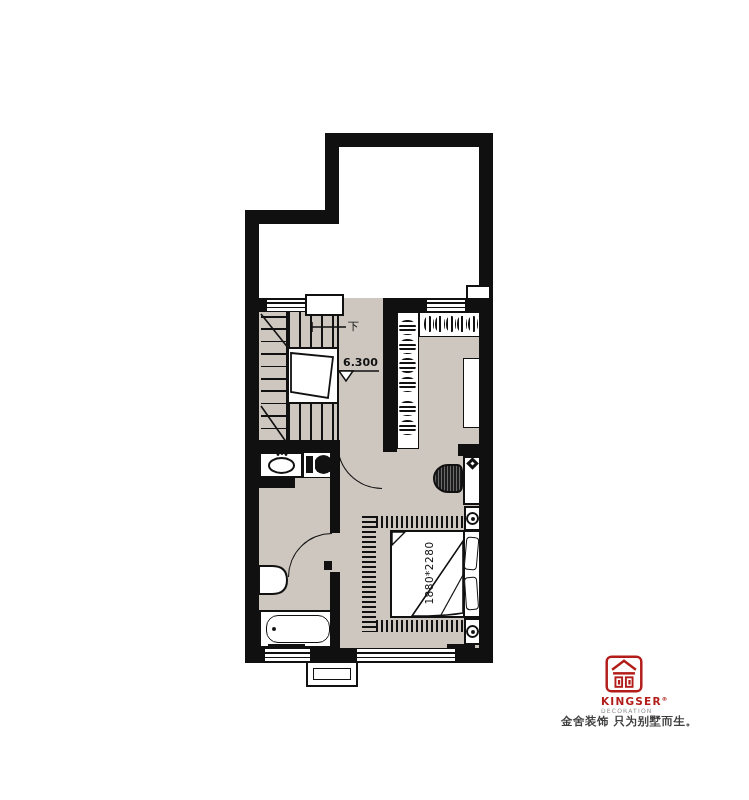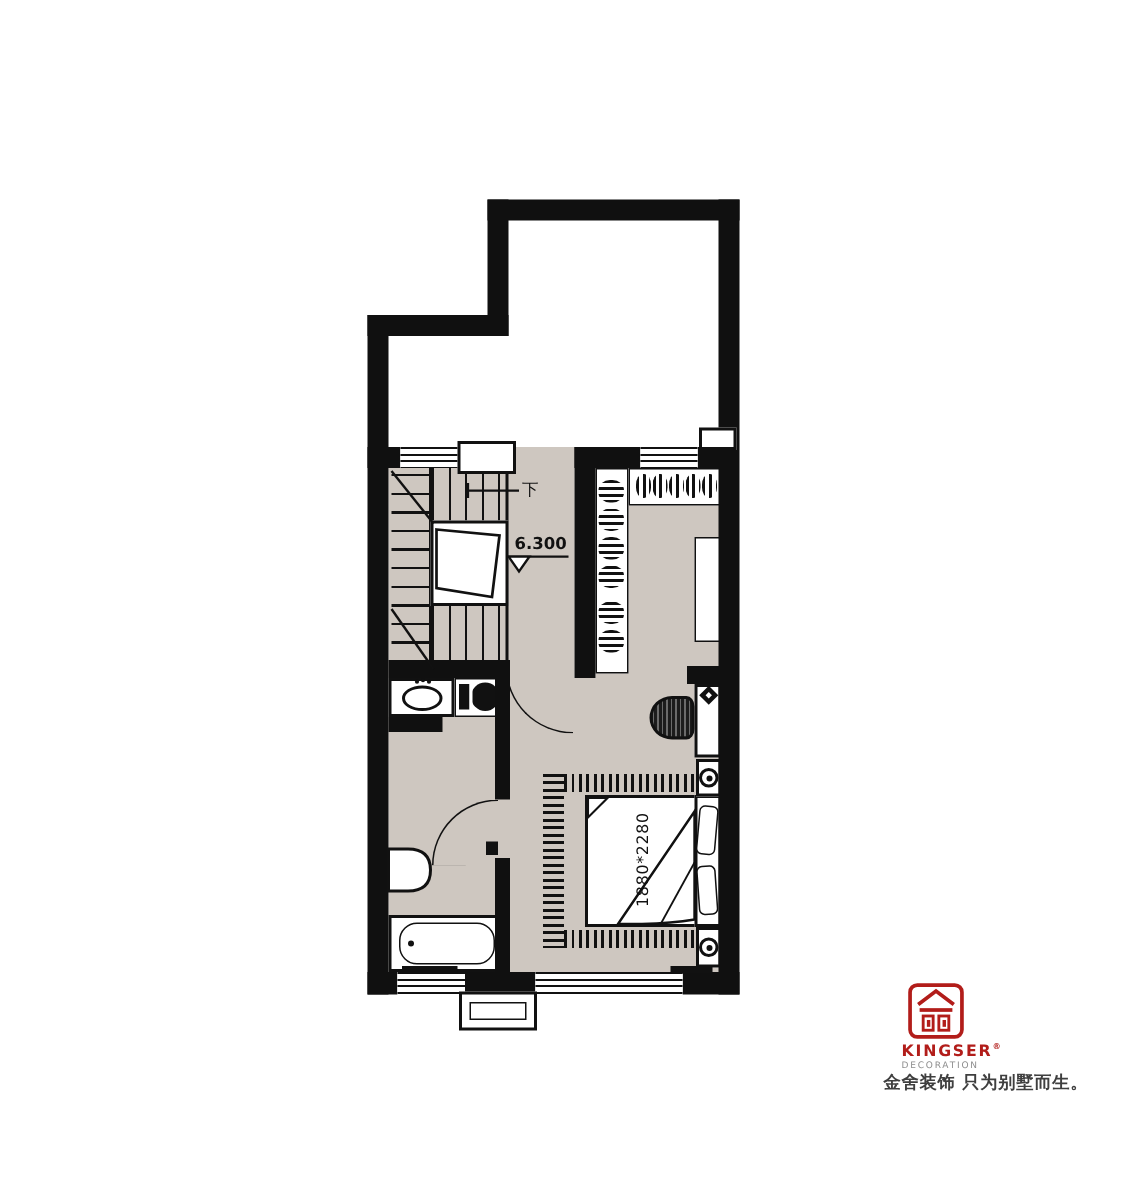--- a/index.html
+++ b/index.html
@@ -28,21 +28,21 @@
   .diamond:after{content:"";position:absolute;left:3px;top:3px;width:3px;height:3px;background:#fff;}
   .arc-bl{position:absolute;border-left:1.8px solid #111;border-bottom:1.8px solid #111;border-bottom-left-radius:100% 100%;box-sizing:border-box;}
   .arc-tl{position:absolute;border-left:1.8px solid #111;border-top:1.8px solid #111;border-top-left-radius:100% 100%;box-sizing:border-box;}
   .lbl{position:absolute;font-size:11px;color:#111;}
   .bed-label{position:absolute;left:394px;top:567px;width:70px;text-align:center;
              font-size:10.5px;letter-spacing:.5px;color:#111;transform:rotate(-90deg);}
   svg.overlay{position:absolute;left:0;top:0;pointer-events:none;}
   .brand-name{position:absolute;left:601px;top:695px;font-weight:bold;font-size:10.5px;letter-spacing:1.2px;color:#b21d1a;}
   .brand-reg{font-size:5.5px;vertical-align:super;}
   .brand-sub{position:absolute;left:601px;top:707px;font-size:6px;letter-spacing:1.2px;color:#8d8d8d;}
-  .brand-tag{position:absolute;left:561px;top:714px;font-size:11.5px;letter-spacing:.5px;color:#3f3f3f;font-weight:600;margin-left:28px;}
+  .brand-tag{position:absolute;left:561px;top:714px;font-size:11.5px;letter-spacing:.5px;color:#3f3f3f;font-weight:600;}
 </style>
 </head>
 <body>
 
 <div id="stage">
 
   <div class="floor" style="left:259px;top:312px;width:124px;height:140px;"></div>
   <div class="floor" style="left:343px;top:298px;width:41px;height:14px;"></div>
   <div class="floor" style="left:397px;top:312px;width:84px;height:336px;"></div>
   <div class="floor" style="left:259px;top:452px;width:222px;height:196px;"></div>

